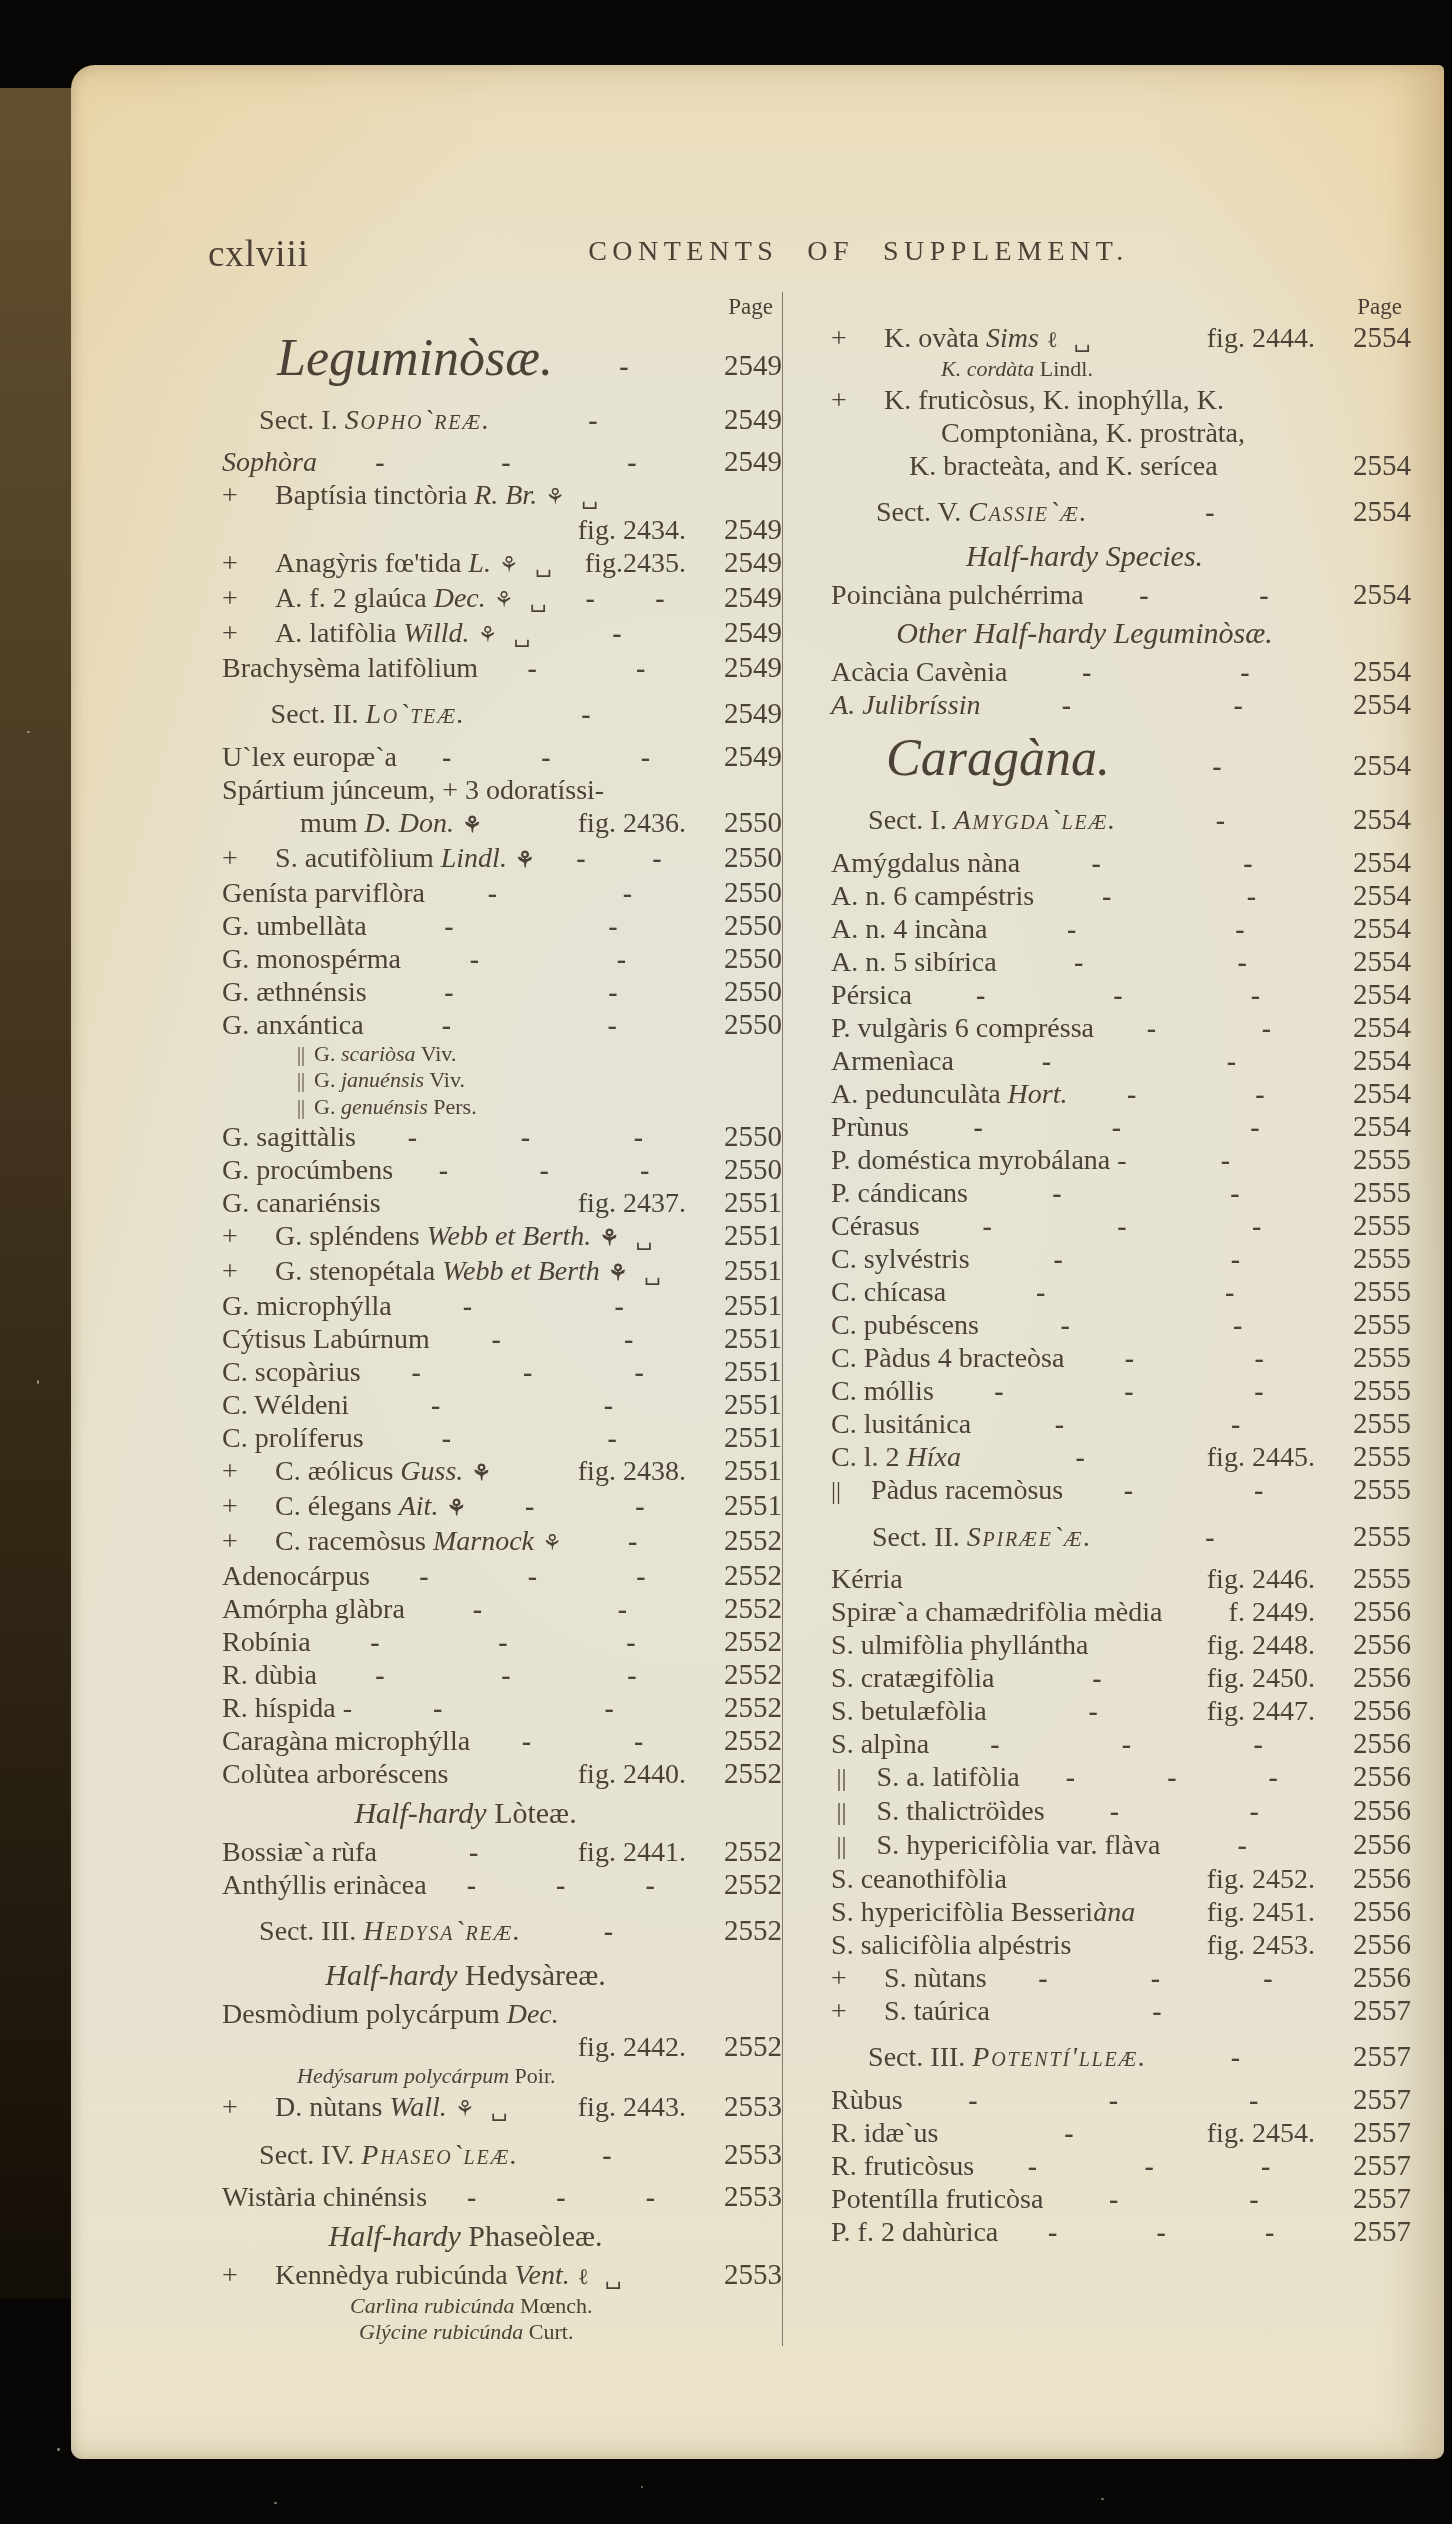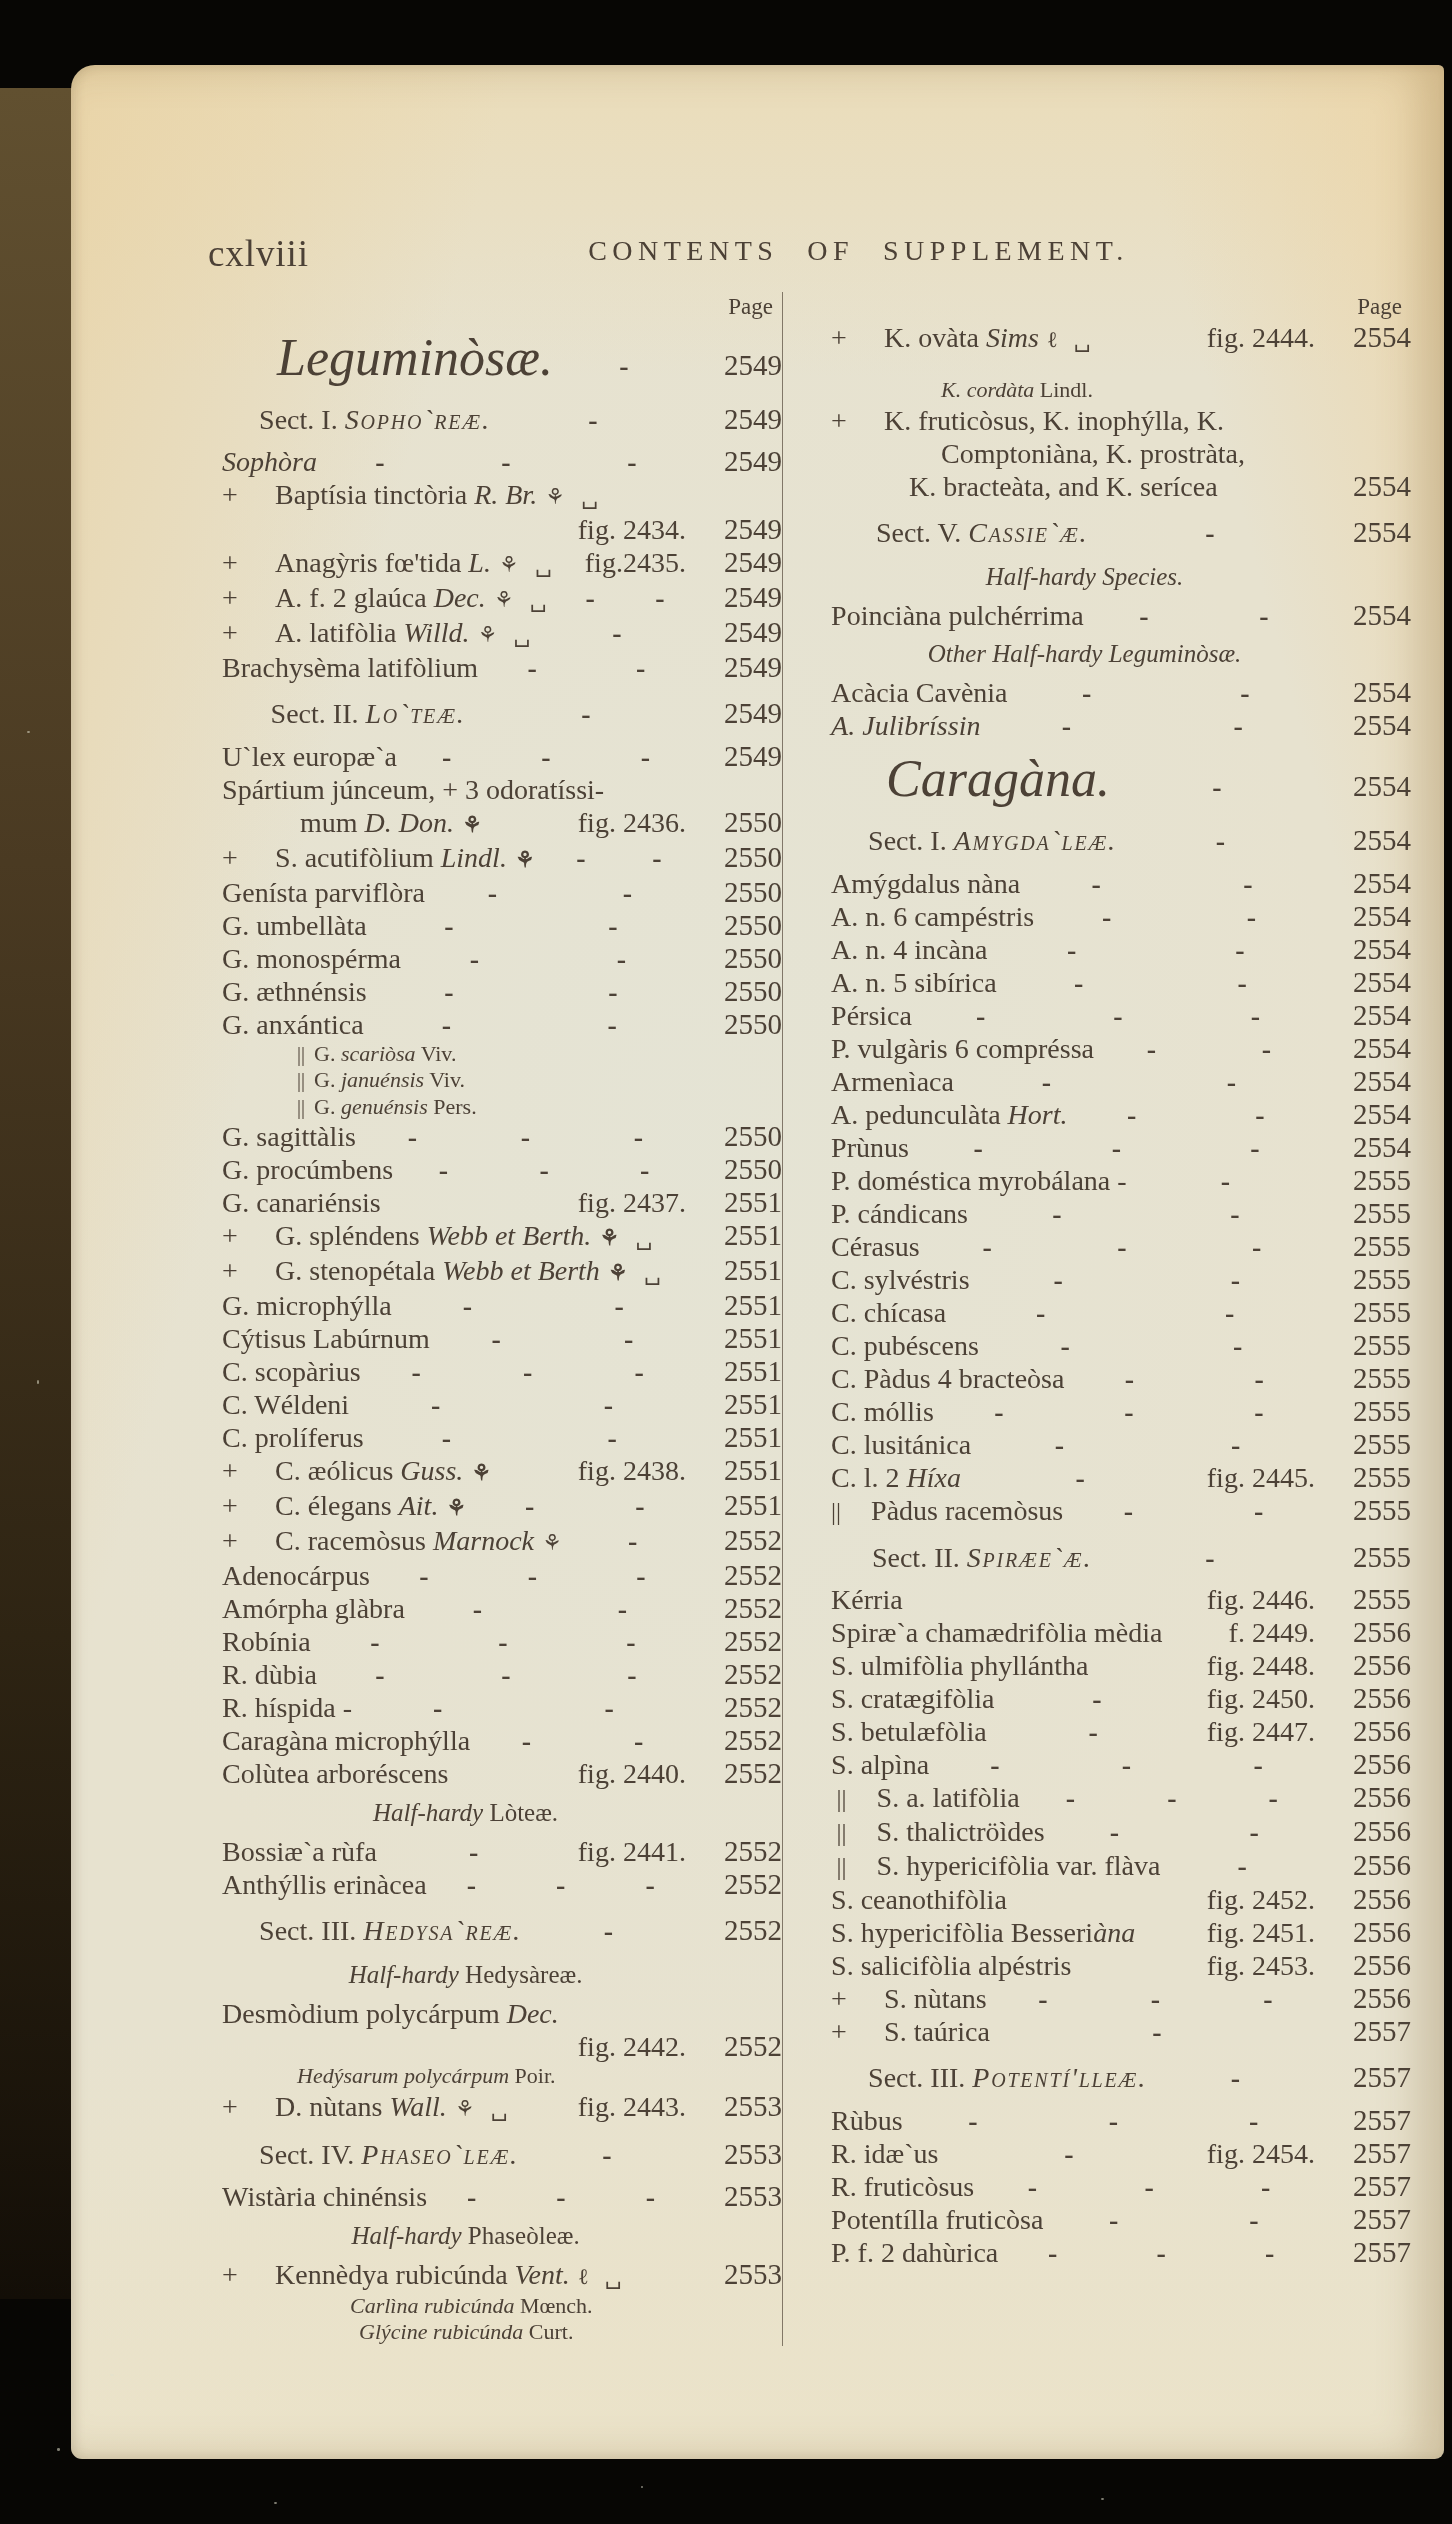--- a/index.html
+++ b/index.html
@@ -58,21 +58,21 @@
   .pagenum{width:87px;text-align:right;font-size:29px;flex:none;}
   .icon{margin:0 8.2px;font-size:22px;flex:none;}
   .ic-shrub-filled{font-weight:bold;}
   
   .row.family{margin:12.8px 0 7.3px 0;line-height:48px;}
   .row.family .name{flex:1;text-align:center;font-size:52px;font-style:italic;padding-left:55px;}
   
   .row.section{margin:9.1px 0 5.5px 0;line-height:40px;}
   .row.section .name{flex:1;text-align:center;font-size:28px;padding-left:37px;}
   
-  .row.subhead{justify-content:center;padding-right:73px;font-size:25px;line-height:37px;margin:3.7px 0;text-align:center;}
+  .row.subhead{justify-content:center;padding-right:73px;font-size:30px;line-height:37px;margin:3.7px 0;text-align:center;}
   .row.subhead .seg-i{font-style:italic;}
   
   .row.synonym{padding-left:84px;font-size:22px;line-height:26.5px;}
   .row.synonym .prefix{width:auto;margin-right:9.1px;font-size:20px;}
 </style>
 </head>
 <body>
 
 <div class="book-edge"></div>
 
@@ -506,21 +506,21 @@
       <div class="pagehead">Page</div>
     <div class="row entry">
           <span class="prefix plus">+</span>
           <span class="name"><span class="seg-r">K. ovàta </span><span class="seg-i">Sims</span></span>
           <span class="icon ic-climber">ℓ</span>
           <span class="icon ic-frame">␣</span>
           <span class="fill"></span>
           <span class="fig">fig. 2444.</span>
           <span class="pagenum">2554</span>
         </div>
-        <div class="row synonym" style="padding-left: 119px; margin-top: 21px;">
+        <div class="row synonym" style="padding-left: 119px;">
           <span class="name"><span class="seg-i">K. cordàta</span><span class="seg-r"> Lindl.</span></span>
         </div>
         <div class="row entry">
           <span class="prefix plus">+</span>
           <span class="name"><span class="seg-r">K. fruticòsus, K. inophýlla, K.</span></span>
           <span class="fill"></span>
           <span class="pagenum"></span>
         </div>
         <div class="row entry" style="padding-left: 119px;">
           <span class="name"><span class="seg-r">Comptoniàna, K. prostràta,</span></span>

